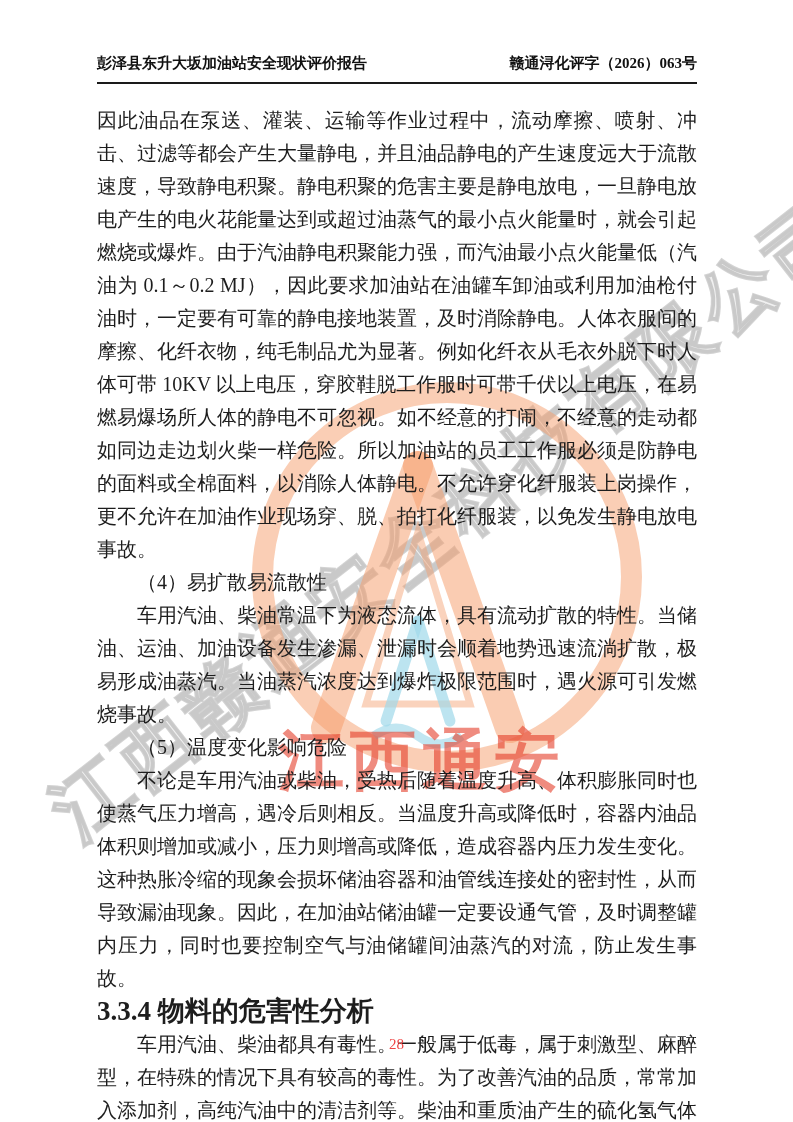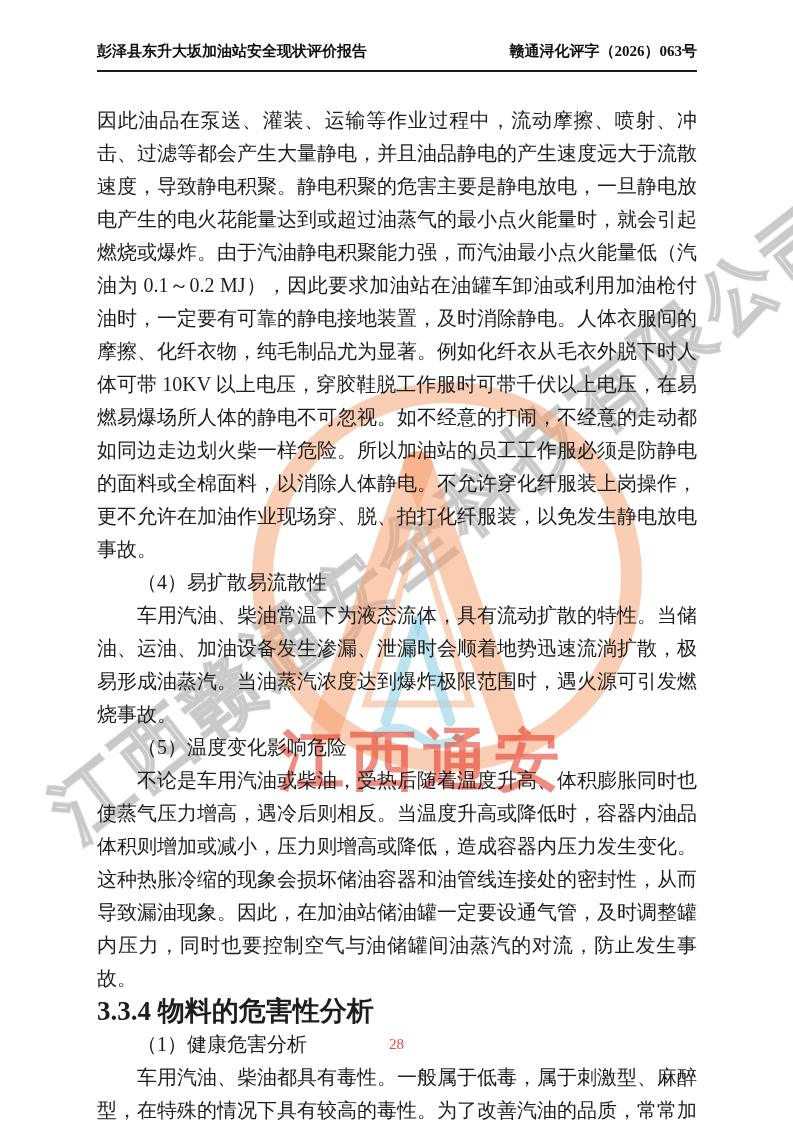--- a/index.html
+++ b/index.html
@@ -30,21 +30,21 @@
   .wm-red{
     position:absolute;left:278px;top:716px;
     white-space:nowrap;
     font-family:"Liberation Sans","DejaVu Sans",sans-serif;
     font-weight:bold;font-size:66px;letter-spacing:6px;
     color:rgba(229,62,41,0.60);
   }
   
   .content{position:absolute;inset:0;z-index:1;}
   .doc-header{
-    position:absolute;left:97px;right:96px;top:42px;
+    position:absolute;left:97px;right:96px;top:54px;
     display:flex;justify-content:space-between;align-items:center;
     font-size:15px;font-weight:bold;color:#111;
     padding-bottom:9px;border-bottom:2px solid #1a1a1a;
   }
   .doc-body{
     position:absolute;left:97px;right:96px;top:104px;
     font-size:20px;line-height:33px;
     text-align:justify;text-justify:inter-ideograph;
   }
   .doc-body p{margin:0;}
@@ -81,20 +81,19 @@
       <span>赣通浔化评字（2026）063号</span>
     </div>
 
     <div class="doc-body">
       <p>因此油品在泵送、灌装、运输等作业过程中，流动摩擦、喷射、冲击、过滤等都会产生大量静电，并且油品静电的产生速度远大于流散速度，导致静电积聚。静电积聚的危害主要是静电放电，一旦静电放电产生的电火花能量达到或超过油蒸气的最小点火能量时，就会引起燃烧或爆炸。由于汽油静电积聚能力强，而汽油最小点火能量低（汽油为 0.1～0.2 MJ），因此要求加油站在油罐车卸油或利用加油枪付油时，一定要有可靠的静电接地装置，及时消除静电。人体衣服间的摩擦、化纤衣物，纯毛制品尤为显著。例如化纤衣从毛衣外脱下时人体可带 10KV 以上电压，穿胶鞋脱工作服时可带千伏以上电压，在易燃易爆场所人体的静电不可忽视。如不经意的打闹，不经意的走动都如同边走边划火柴一样危险。所以加油站的员工工作服必须是防静电的面料或全棉面料，以消除人体静电。不允许穿化纤服装上岗操作，更不允许在加油作业现场穿、脱、拍打化纤服装，以免发生静电放电事故。</p>
       <p class="indent">（4）易扩散易流散性</p>
       <p class="indent">车用汽油、柴油常温下为液态流体，具有流动扩散的特性。当储油、运油、加油设备发生渗漏、泄漏时会顺着地势迅速流淌扩散，极易形成油蒸汽。当油蒸汽浓度达到爆炸极限范围时，遇火源可引发燃烧事故。</p>
       <p class="indent">（5）温度变化影响危险</p>
       <p class="indent">不论是车用汽油或柴油，受热后随着温度升高、体积膨胀同时也使蒸气压力增高，遇冷后则相反。当温度升高或降低时，容器内油品体积则增加或减小，压力则增高或降低，造成容器内压力发生变化。这种热胀冷缩的现象会损坏储油容器和油管线连接处的密封性，从而导致漏油现象。因此，在加油站储油罐一定要设通气管，及时调整罐内压力，同时也要控制空气与油储罐间油蒸汽的对流，防止发生事故。</p>
       <p class="sec-heading">3.3.4 物料的危害性分析</p>
-      <p class="indent">（1）健康危害分析</p>
       <p class="indent">车用汽油、柴油都具有毒性。一般属于低毒，属于刺激型、麻醉型，在特殊的情况下具有较高的毒性。为了改善汽油的品质，常常加入添加剂，高纯汽油中的清洁剂等。柴油和重质油产生的硫化氢气体都会造成对人体的毒</p>
     </div>
 
     <div class="page-num">28</div>
 
   </div>
 </div>
 
 </body></html>

